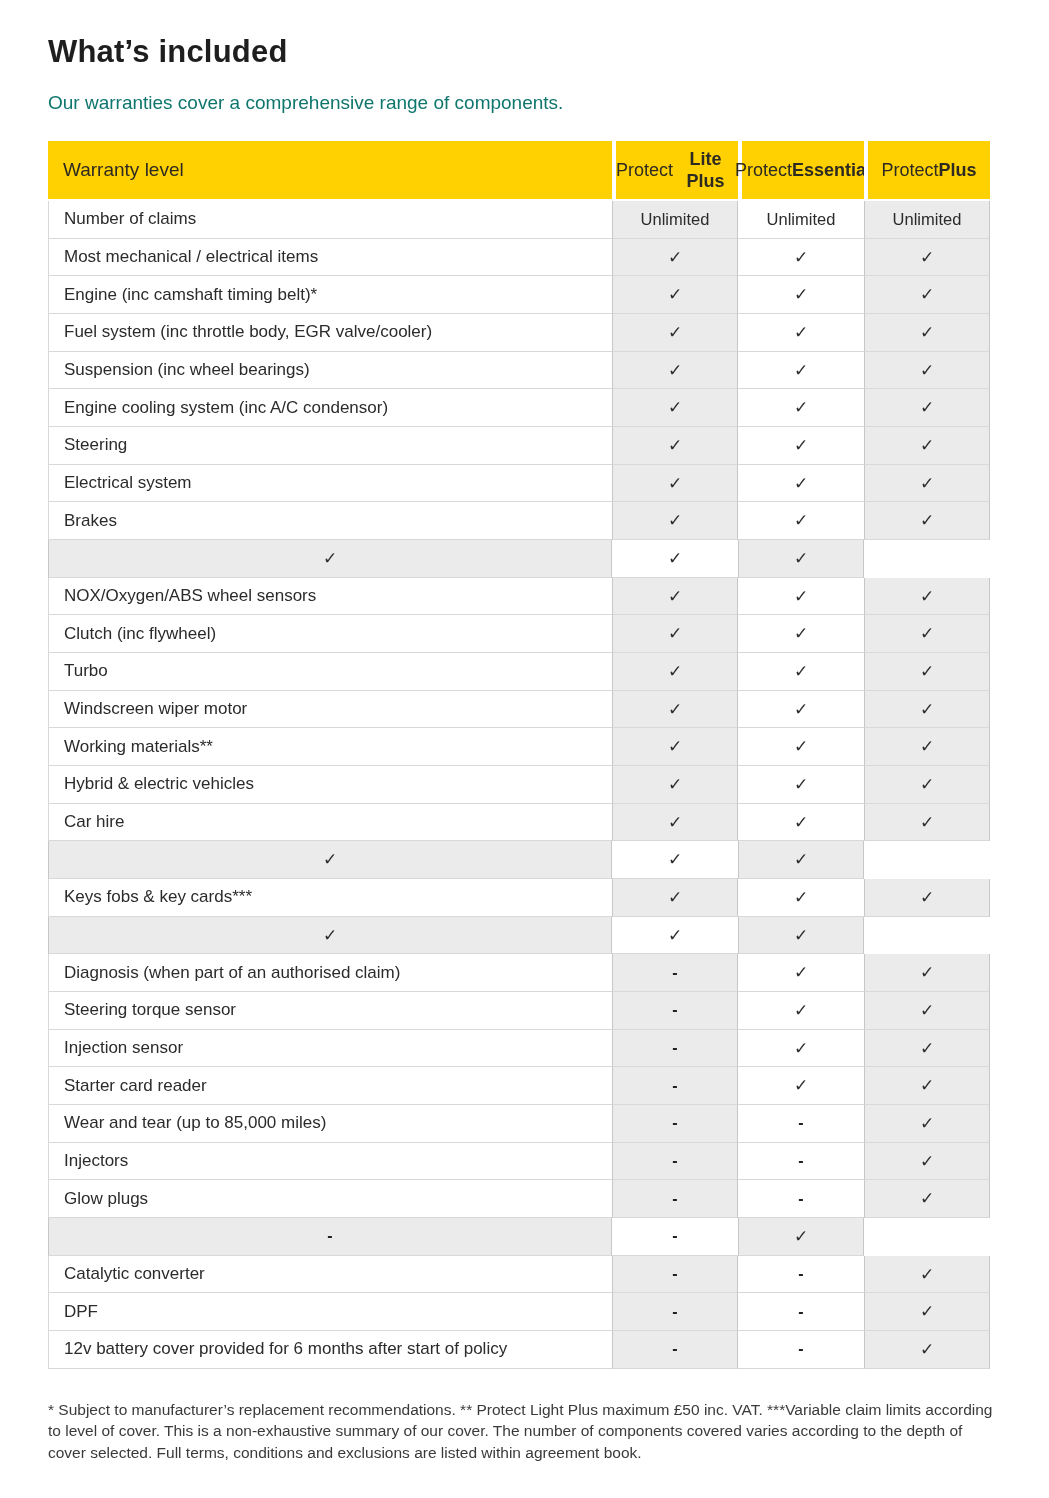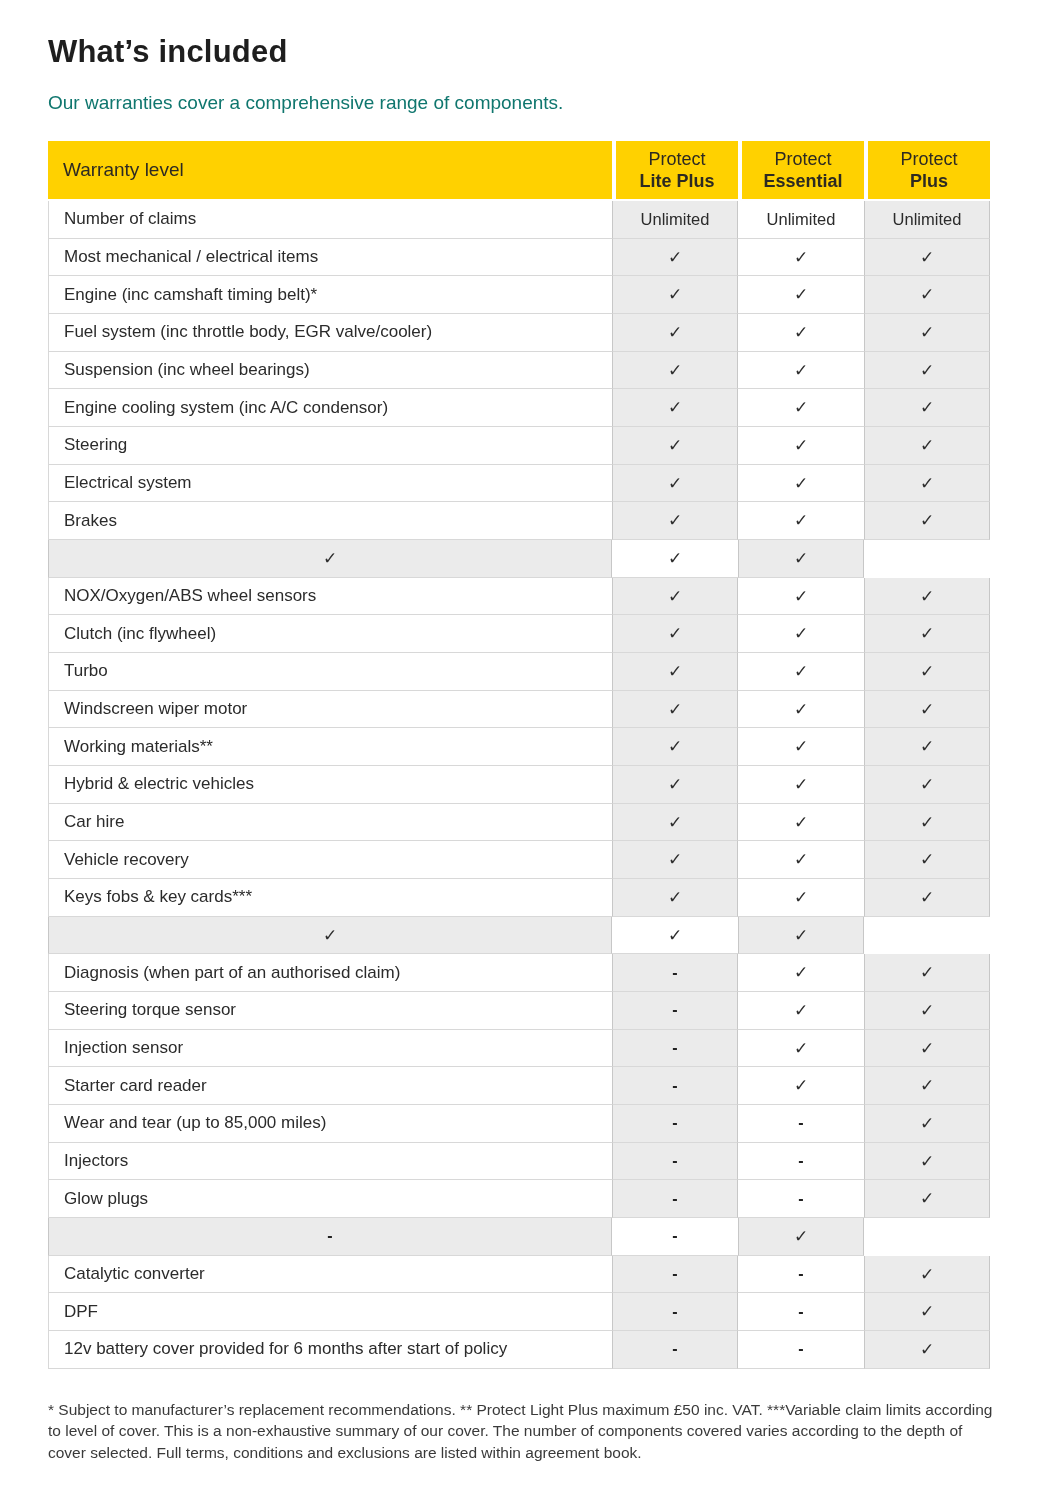--- a/index.html
+++ b/index.html
@@ -44,21 +44,21 @@
   }
   .hcell.corner {
     align-items: center;
     padding-left: 15px;
     font-size: 19px;
     font-weight: 400;
     color: #2d2a22;
   }
   .hcell.hcol {
     border-left: 4px solid #ffffff;
-    flex-direction: column;
+    flex-direction: row;
     align-items: center;
     justify-content: center;
     text-align: center;
     font-size: 18px;
     line-height: 22px;
     color: #2d2a22;
   }
   .hcell.hcol .l2 { font-weight: 700; }
   .tbody {
     margin-top: 2px;
@@ -241,21 +241,20 @@
   </div>
 
   <div class="row">
     <div class="cell label">Car hire</div>
     <div class="cell mark c1 check">✓</div>
     <div class="cell mark c2 check">✓</div>
     <div class="cell mark c3 check">✓</div>
   </div>
 
   <div class="row">
-    <div class="cell label">Vehicle recovery</div>
     <div class="cell mark c1 check">✓</div>
     <div class="cell mark c2 check">✓</div>
     <div class="cell mark c3 check">✓</div>
   </div>
 
   <div class="row">
     <div class="cell label">Keys fobs &amp; key cards***</div>
     <div class="cell mark c1 check">✓</div>
     <div class="cell mark c2 check">✓</div>
     <div class="cell mark c3 check">✓</div>

